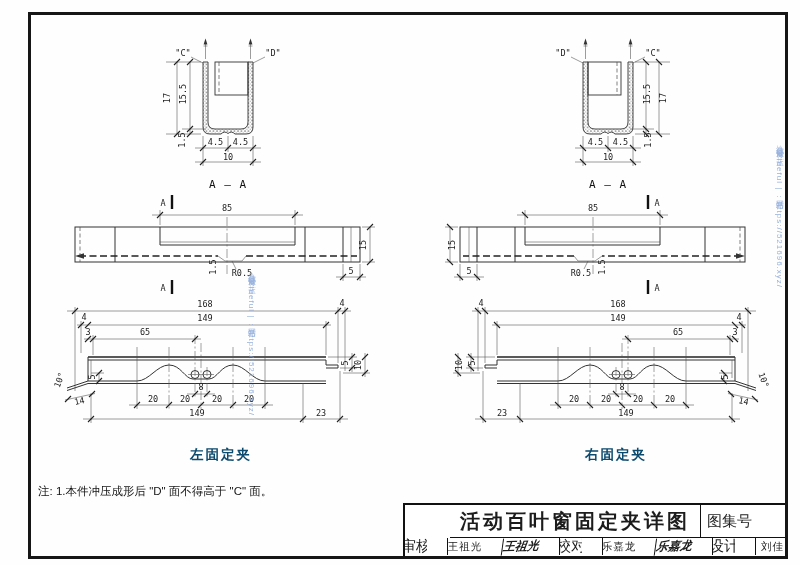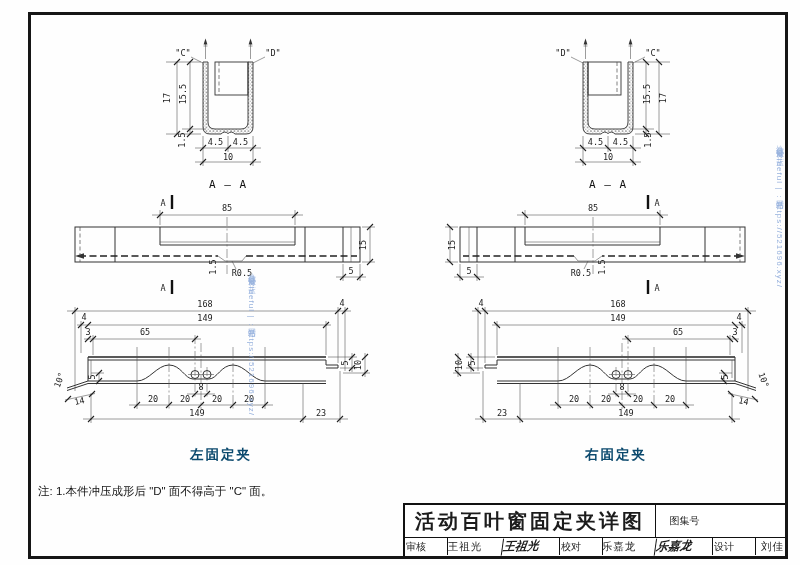--- a/index.html
+++ b/index.html
@@ -19,26 +19,26 @@
   .cutmark{stroke:#111;stroke-width:2.4;}
   text.dim{font-family:"DejaVu Sans Mono",monospace;font-size:8.5px;fill:#222;text-anchor:middle;}
   text.sec{font-family:"DejaVu Sans Mono",monospace;font-size:11px;fill:#111;text-anchor:middle;letter-spacing:1px;}
   
   .caption{position:absolute;font-size:13.5px;font-weight:bold;letter-spacing:2px;color:#0c4a6e;}
   .notes{position:absolute;left:38px;top:483px;font-size:11.5px;line-height:16.5px;color:#151515;}
   .notes .ind{margin-left:22px;}
   
   .titleblock{position:absolute;left:403px;top:503px;width:382px;height:53px;
               border:2px solid #111;border-right:none;border-bottom:none;box-sizing:border-box;background:#fff;}
-  .tb-r1{display:grid;grid-template-columns:250px 58px 1fr;height:32px;border-bottom:1.5px solid #111;}
+  .tb-r1{display:grid;grid-template-columns:250px 58px 1fr;height:32px;border-bottom:1.5px solid #111;margin-left:45px;}
   .tb-r2{display:grid;grid-template-columns:22px 35px 37px 23px 33px 37px 23px 34px 33px 33px 1fr;height:17px;gap:20px;}
   .tb-c{display:flex;align-items:center;justify-content:center;border-left:1.5px solid #111;overflow:hidden;white-space:nowrap;}
   .tb-c:first-child{border-left:none;}
   .tb-title{font-size:20px;font-weight:bold;letter-spacing:3px;}
-  .tb-small{font-size:10px;}
+  .tb-small{font-size:15px;}
   .tb-no{font-family:"DejaVu Sans Mono",monospace;font-size:14px;font-weight:bold;letter-spacing:1px;}
   .tb-name{font-size:10.5px;letter-spacing:1px;}
   .tb-sig{font-size:12px;font-weight:bold;font-style:italic;transform:skewX(-10deg) rotate(-2deg);}
   .tb-page{font-size:12px;font-family:"DejaVu Sans Mono",monospace;}
   
   .wm{position:absolute;writing-mode:vertical-rl;font-size:8px;letter-spacing:1px;
       color:#86a5d8;opacity:.85;pointer-events:none;}
 </style>
 </head>
 <body>

